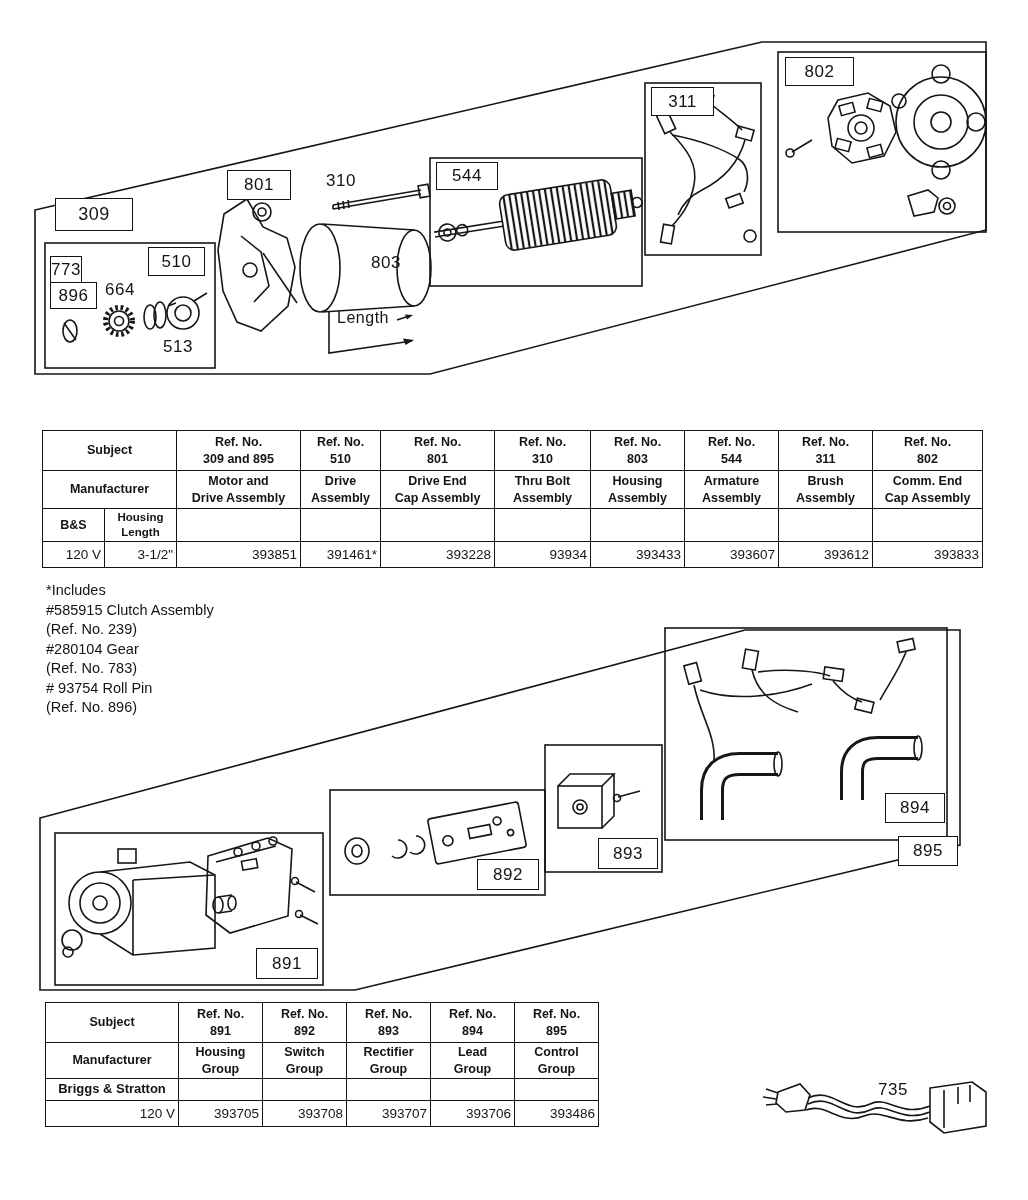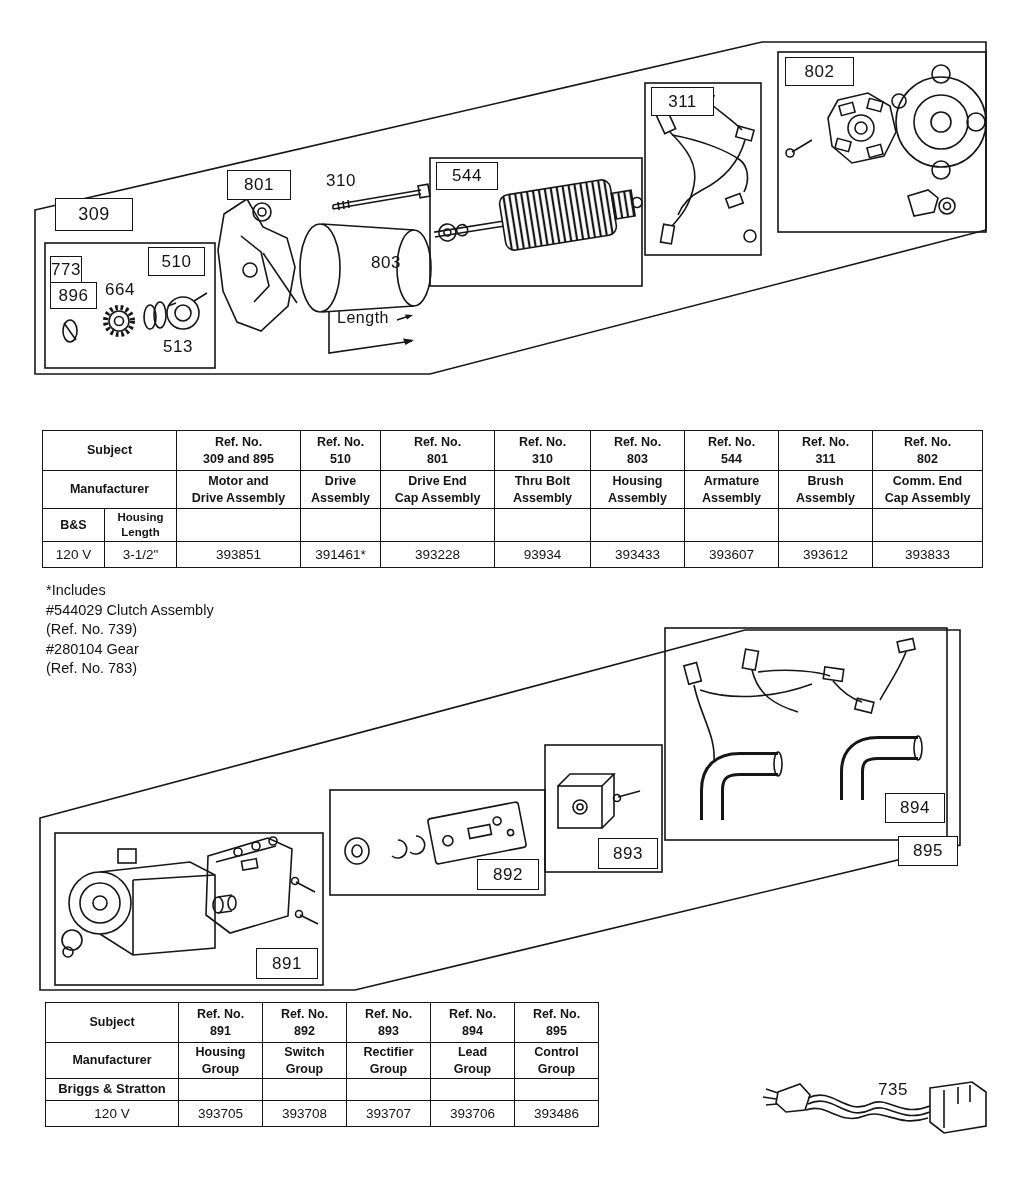--- a/index.html
+++ b/index.html
@@ -8,21 +8,21 @@
           font-family:"Liberation Sans", sans-serif; color:#141414; overflow:hidden; }
   .art { position:absolute; left:0; top:0; }
   .plabel { position:absolute; display:flex; align-items:center; justify-content:center;
             font-size:17px; letter-spacing:.5px; white-space:pre-line; }
   .plabel.boxed { border:1.7px solid #141414; background:#fff; }
   .plabel.small { font-size:16px; }
   .data-table { position:absolute; border-collapse:collapse; background:#fff; table-layout:fixed; }
   .data-table th, .data-table td { border:1.5px solid #141414; text-align:center;
             vertical-align:middle; white-space:pre-line; padding:1px 3px; }
   .data-table th { font-weight:bold; font-size:12.5px; line-height:1.3; }
-  .data-table td { font-size:13.5px; }
+  .data-table td { font-size:13.5px;text-align:right; }
   .t1 { left:42px; top:430px; }
   .t2 { left:45px; top:1002px; }
   .footnotes { position:absolute; left:46px; top:581px; font-size:14.5px; line-height:19.5px; }
   .fn-row { display:flex;flex-direction:column; }
   .fn-prefix { width:72px; white-space:pre; }
   .fn-part { width:192px; white-space:pre; }
   .fn-ref { white-space:pre; }
 </style>
 </head>
 <body>
@@ -326,27 +326,32 @@
       <td>393607</td>
       <td>393612</td>
       <td>393833</td>
     </tr>
   </tbody>
     </table>
 
   <div class="footnotes">
     <div class="fn-row">
       <span class="fn-prefix">*Includes</span>
-      <span class="fn-part">#544029 Clutch Assembly</span>
-      <span class="fn-ref">(Ref. No. 739)</span>
+      <span class="fn-part">#585915 Clutch Assembly</span>
+      <span class="fn-ref">(Ref. No. 239)</span>
     </div>
     <div class="fn-row">
       <span class="fn-prefix"></span>
       <span class="fn-part">#280104 Gear</span>
       <span class="fn-ref">(Ref. No. 783)</span>
+    </div>
+    <div class="fn-row">
+      <span class="fn-prefix"></span>
+      <span class="fn-part"># 93754 Roll Pin</span>
+      <span class="fn-ref">(Ref. No. 896)</span>
     </div>
   </div>
 
   <table class="data-table t2">
     <colgroup>
       <col style="width:133px">
         <col style="width:84px">
         <col style="width:84px">
       <col style="width:84px">
         <col style="width:84px">

